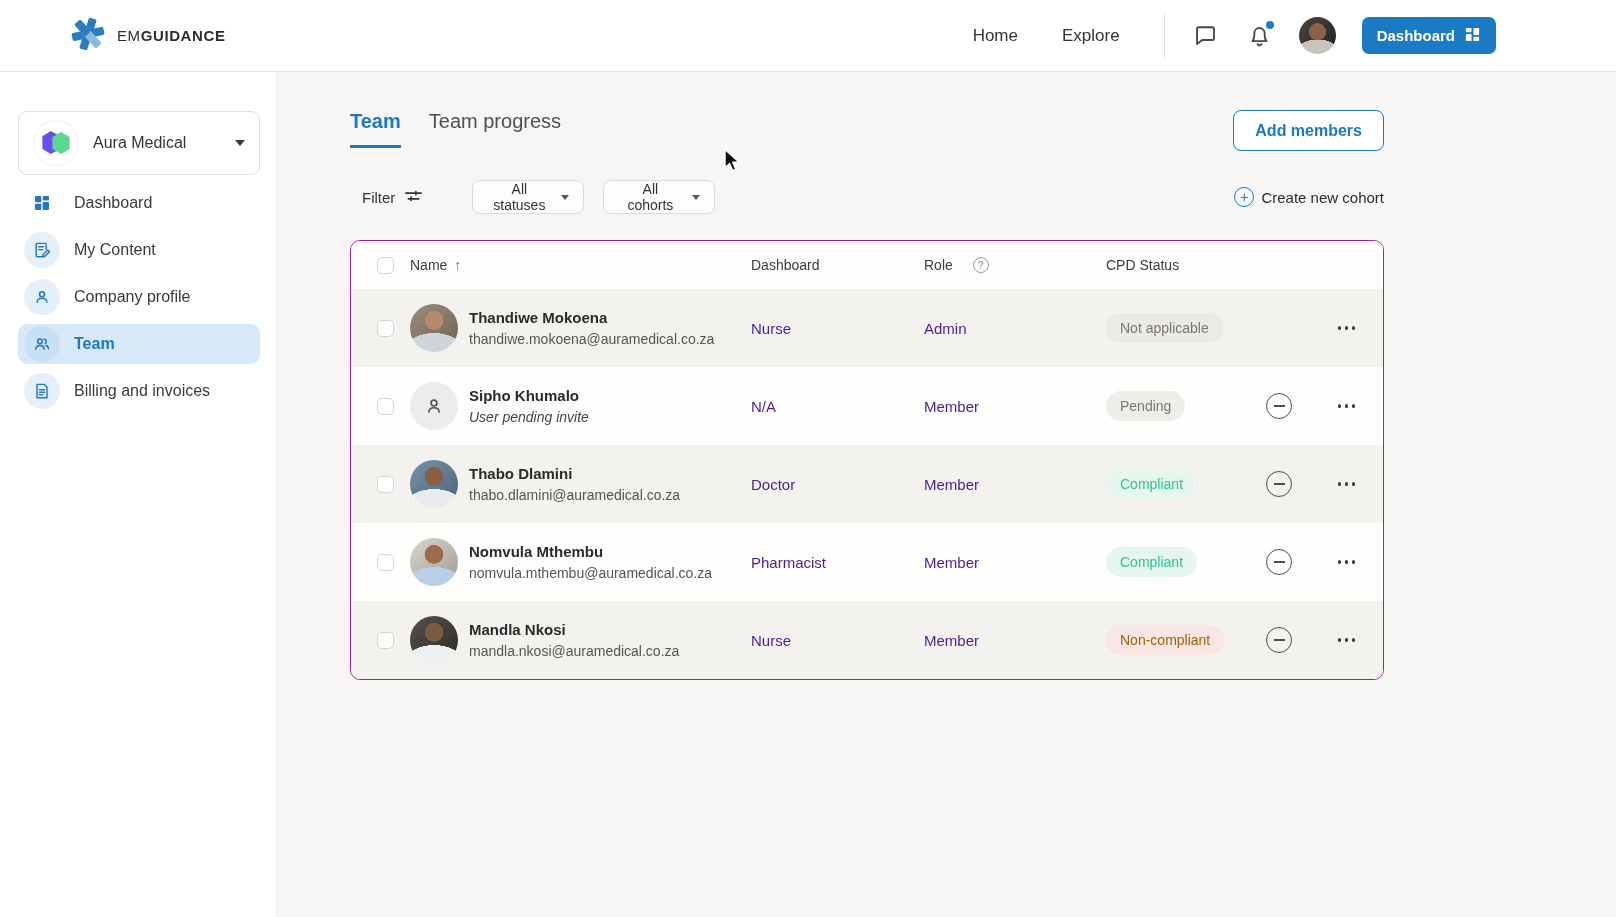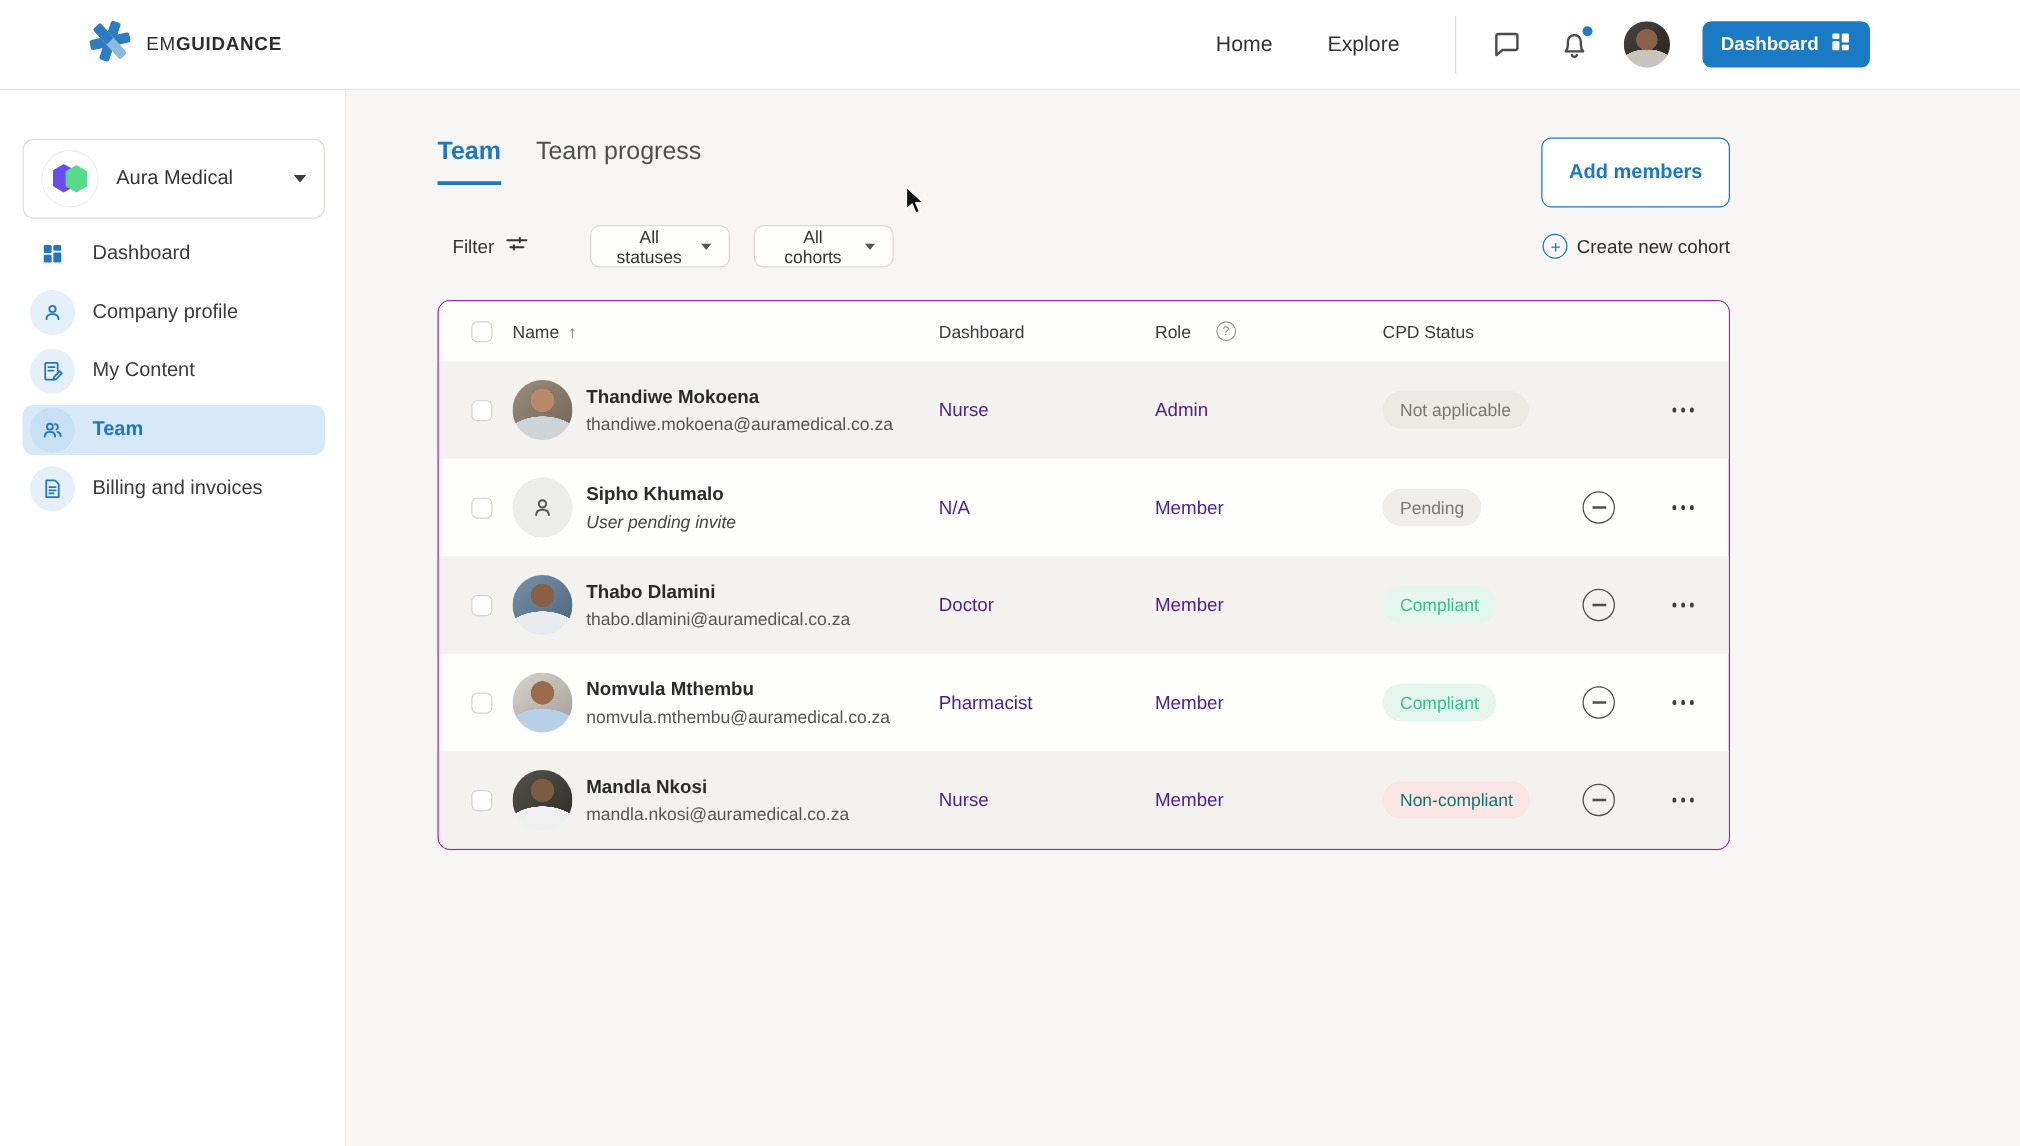--- a/index.html
+++ b/index.html
@@ -49,21 +49,21 @@
   .menu-label { font-size:16px; color:#3a3a3a; margin-left:14px; }
 
   
   .main { position:absolute; top:72px; left:277px; width:1339px; height:845px; background:#f7f6f4; }
 
   .tabs-row { position:absolute; left:73px; top:38px; width:1034px; display:flex;
               justify-content:space-between; align-items:flex-start; }
   .tabs { display:flex; gap:28px; }
   .tab { font-size:20px; color:#4f4f4f; padding-bottom:12px; cursor:pointer; }
   .tab.active { color:#1a78c4; font-weight:700; border-bottom:3px solid #1a78c4; }
-  .add-members-btn { height:56px; background:#fff; border:1px solid #1a78c4; border-radius:8px;
+  .add-members-btn { height:41px; background:#fff; border:1px solid #1a78c4; border-radius:8px;
                      color:#1a78c4; font-family:"Liberation Sans",sans-serif; font-size:16px;
                      font-weight:700; padding:0 21px; cursor:pointer; }
 
   .filter-row { position:absolute; left:73px; top:108px; width:1034px; display:flex; align-items:center; }
   .filter-label { font-size:15px; color:#333; display:flex; align-items:center; gap:9px; cursor:pointer;margin-left:12px; }
   .dd-btn { height:34px; border:1px solid #dcdad7; border-radius:8px; background:#fdfdfc;
             font-family:"Liberation Sans",sans-serif; font-size:14px; color:#333;
             display:flex; align-items:center; gap:10px; padding:0 14px; cursor:pointer; }
   .dd-btn .caret-down { border-top-color:#555; border-left-width:4.5px; border-right-width:4.5px; border-top-width:5.5px; }
   .dd-1 { margin-left:49px; width:112px; justify-content:space-between; }
@@ -103,21 +103,21 @@
                             radial-gradient(ellipse 64% 40% at 50% 100%, #eef0f2 0 98%, rgba(0,0,0,0) 99%),
                             linear-gradient(140deg,#55504a,#2e2b28); }
   .person-cell { display:flex; flex-direction:column; gap:5px; }
   .p-name { font-size:15px; font-weight:700; color:#2b2b2b; }
   .p-email { font-size:14px; color:#555; }
   .p-email.pending { font-style:italic; color:#444; }
   .cell-text { font-size:15px; color:#4c1d95; }
   .badge { display:inline-block; justify-self:start; font-size:14px; border-radius:999px; padding:7px 14px; }
   .badge.neutral { background:#f0eeea; color:#7a7772; }
   .badge.success { background:#e4f6ee; color:#38c08e; }
-  .badge.danger  { background:#fae6e5; color:#0f766e; }
+  .badge.danger  { background:#fae6e5; color:#a16207; }
   .data-row.shade .badge.neutral { background:#eceae5; }
   .minus-btn { width:26px; height:26px; border-radius:50%; border:1.6px solid #4d4d4d;
                display:flex; align-items:center; justify-content:center; cursor:pointer; background:transparent; }
   .minus-btn::after { content:""; width:11px; height:1.7px; background:#4d4d4d; display:block; }
   .dots-btn { justify-self:center; display:flex; gap:3.5px; cursor:pointer; padding:6px 2px; }
   .dots-btn i { width:3.5px; height:3.5px; border-radius:50%; background:#3d3d3d; display:block; }
 
   
   .mouse-cursor { position:absolute; left:722px; top:148px; z-index:99; pointer-events:none; }
 </style>
@@ -195,37 +195,37 @@
           <rect x="10.7" y="3" width="6.3" height="4.6" rx="1"></rect>
           <rect x="3" y="10.7" width="6.3" height="6.3" rx="1"></rect>
           <rect x="10.7" y="9" width="6.3" height="8" rx="1"></rect>
         </svg>
       </span>
       <span class="menu-label">Dashboard</span>
     </div>
 
     <div class="menu-item">
       <span class="icon-bubble">
-        <svg width="20" height="20" viewBox="0 0 24 24" fill="none" stroke="#1f78c0" stroke-width="1.8" stroke-linecap="round">
-          <circle cx="12" cy="8.6" r="3"></circle>
-          <path d="M6.2 18.4 C6.2 15.2 8.8 13.6 12 13.6 C15.2 13.6 17.8 15.2 17.8 18.4"></path>
-        </svg>
-      </span>
-      <span class="menu-label">Company profile</span>
-    </div>
-
-    <div class="menu-item">
-      <span class="icon-bubble">
         <svg width="20" height="20" viewBox="0 0 24 24" fill="none" stroke="#1f78c0" stroke-width="1.7" stroke-linecap="round" stroke-linejoin="round">
           <path d="M14 20 L6 20 Q5 20 5 19 L5 5 Q5 4 6 4 L16 4 Q17 4 17 5 L17 11"></path>
           <path d="M8 8 L14 8 M8 11.5 L13 11.5"></path>
           <path d="M13.5 17.5 L19 12 L21 14 L15.5 19.5 L13 20 Z"></path>
         </svg>
       </span>
       <span class="menu-label">My Content</span>
+    </div>
+
+    <div class="menu-item">
+      <span class="icon-bubble">
+        <svg width="20" height="20" viewBox="0 0 24 24" fill="none" stroke="#1f78c0" stroke-width="1.8" stroke-linecap="round">
+          <circle cx="12" cy="8.6" r="3"></circle>
+          <path d="M6.2 18.4 C6.2 15.2 8.8 13.6 12 13.6 C15.2 13.6 17.8 15.2 17.8 18.4"></path>
+        </svg>
+      </span>
+      <span class="menu-label">Company profile</span>
     </div>
 
     <div class="menu-item active">
       <span class="icon-bubble">
         <svg width="20" height="20" viewBox="0 0 24 24" fill="none" stroke="#1f78c0" stroke-width="1.8" stroke-linecap="round">
           <circle cx="9.5" cy="8.8" r="2.8"></circle>
           <path d="M4.5 18.2 C4.5 15.3 6.7 13.8 9.5 13.8 C12.3 13.8 14.5 15.3 14.5 18.2"></path>
           <path d="M14.5 6.3 C16.1 6.5 17.2 7.6 17.2 9.1 C17.2 10.2 16.7 11 15.8 11.5"></path>
           <path d="M16.8 13.9 C18.7 14.5 19.8 15.9 19.8 17.7"></path>
         </svg>

